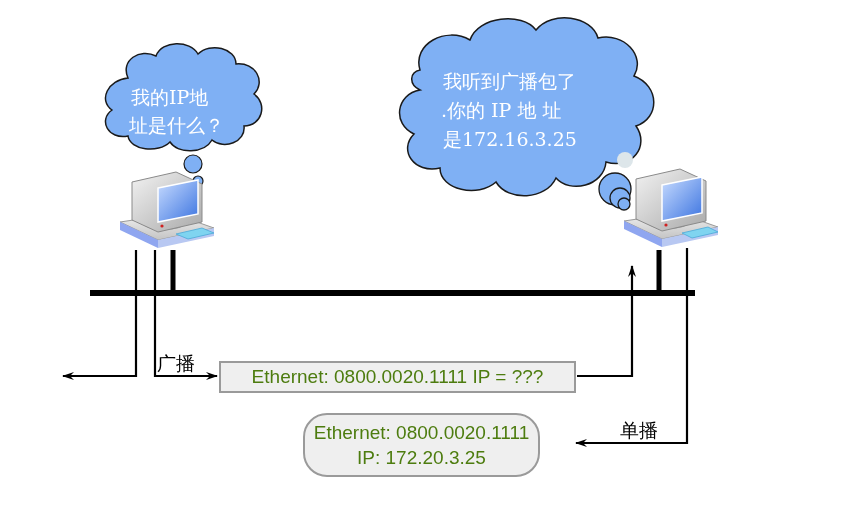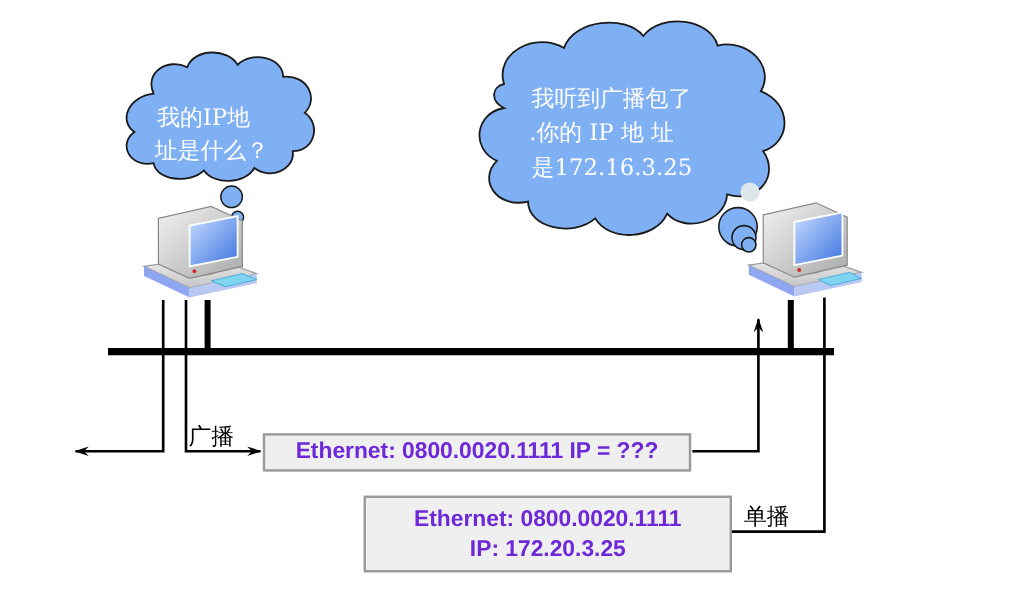--- a/index.html
+++ b/index.html
@@ -1,23 +1,23 @@
 <!DOCTYPE html>
 <html><head>
 <meta charset="utf-8">
 <style>
   html, body { margin: 0; padding: 0; background: #ffffff; }
   body { width: 855px; height: 512px; position: relative; overflow: hidden; font-family: "DejaVu Sans", sans-serif; }
   svg#diagram { position: absolute; left: 0; top: 0; }
   .cloud-text { font-family: "DejaVu Serif", serif; fill: #ffffff; font-size: 19px; }
   .label-cn { font-family: "DejaVu Serif", serif; font-size: 19px; fill: #000; }
   .pkt-box { position: absolute; background: #efefef; border: 2px solid #9a9a9a; box-sizing: border-box;
-             font-family: "Liberation Sans", sans-serif; font-weight: bold; color: #6d28d9; text-align: center; }
+             font-family: "Liberation Sans", sans-serif; font-weight: normal; color: #4d7c0f; text-align: center; }
   #pkt1 { left: 219px; top: 361px; width: 357px; height: 32px; font-size: 19px; line-height: 28px; white-space: nowrap; }
-  #pkt2 { left: 303px; top: 413px; width: 307px; height: 64px; font-size: 19px; line-height: 25px; padding-top: 5px; }
+  #pkt2 { left: 303px; top: 413px; width: 237px; height: 64px; font-size: 19px; line-height: 25px; padding-top: 5px; border-radius: 24px; }
   .pkt-line { display: block; }
 </style>
 </head>
 <body>
 
 <svg id="diagram" width="855" height="512" viewBox="0 0 855 512" xmlns="http://www.w3.org/2000/svg">
   <defs>
     <marker id="arrowhead" markerWidth="12" markerHeight="8" refX="11" refY="4" orient="auto" markerUnits="userSpaceOnUse">
       <path d="M0,0 L12,4 L0,8 L4,4 Z" fill="#000"></path>
     </marker>

